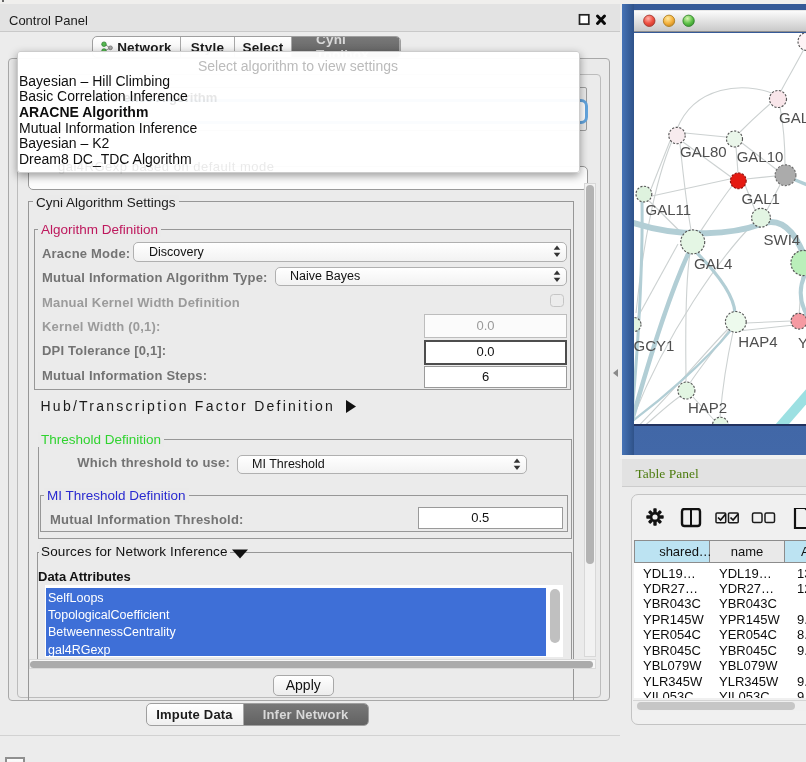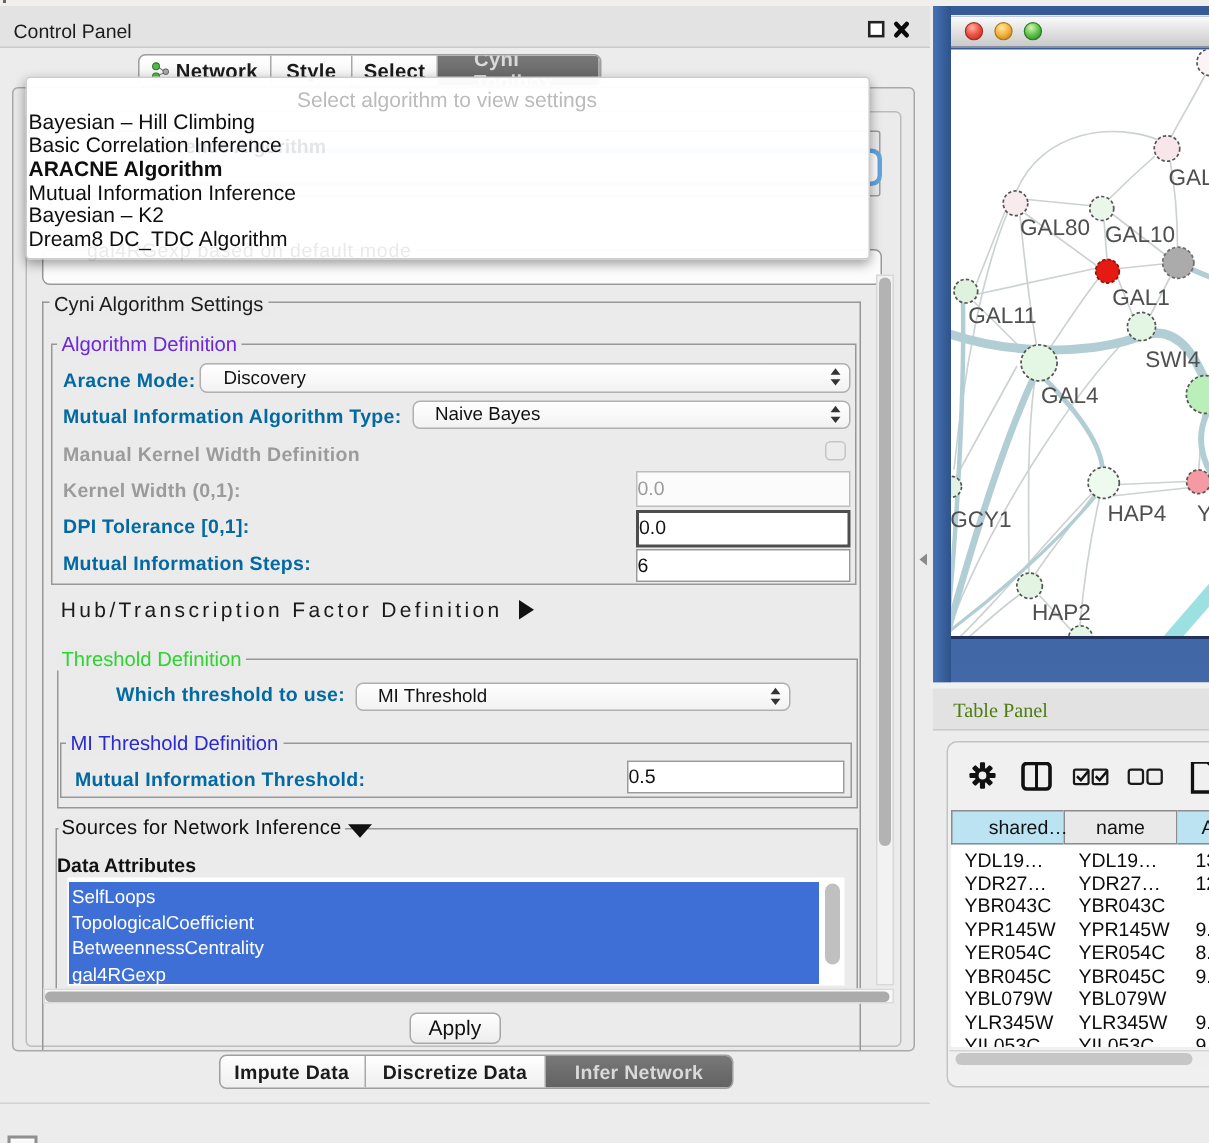--- a/index.html
+++ b/index.html
@@ -1,22 +1,22 @@
 <!DOCTYPE html>
 <html><head>
 <meta charset="utf-8">
 <style>
   * { margin:0; padding:0; box-sizing:border-box; }
   html,body { width:806px; height:762px; overflow:hidden; }
   body { font-family:"Liberation Sans", sans-serif; background:#ececec; position:relative; }
   .abs { position:absolute; }
-  .lbl { font-size:13px; font-weight:bold; color:#0369a1; letter-spacing:0.2px; white-space:nowrap; }
+  .lbl { font-size:13px; font-weight:bold; color:#737373; letter-spacing:0.2px; white-space:nowrap; }
   .lbl.dis { color:#9b9b9b; }
   .combo { background:linear-gradient(#ffffff,#f2f2f2);border:1px solid #b0b0b0;border-radius:5px;font-size:12.5px;color:#111;display:flex;align-items:center; }
-  .field { background:#fff;border:1px solid #9a9a9a;font-size:13px;color:#111;text-align:left;padding-right:20px;line-height:20px; }
+  .field { background:#fff;border:1px solid #9a9a9a;font-size:13px;color:#111;text-align:center;padding-right:20px;line-height:20px; }
   .field.dis2 { background:#fbfbfb;border:1px solid #bdbdbd;color:#9a9a9a; }
   .seg { display:flex;align-items:center;justify-content:center;font-size:13.5px;font-weight:bold;letter-spacing:0.2px;color:#1b1b1b;border-right:1px solid #a8a8a8;height:100%; }
   .seg.dark { background:linear-gradient(#787878,#626262); color:#d9d9d9; }
   .gtitle { font-size:13.5px; background:#eaeaea; padding:0 3px; white-space:nowrap; }
 </style>
 </head>
 <body>
 
 <div class="abs" style="left:0;top:0;width:806px;height:4px;background:#f0efed;"></div>
 <div class="abs" style="left:2px;top:0;width:2px;height:2px;background:#666;"></div>
@@ -45,21 +45,21 @@
 </div>
 
 <div class="abs" style="left:27px;top:87px;width:560px;height:44px;border:1px solid #9e9e9e;border-radius:2px;"></div>
 <div class="abs" style="left:120px;top:99px;width:468px;height:25px;background:#fff;border:3px solid #63a4dd;border-radius:7px;"></div>
 <div class="abs" style="left:28px;top:166px;width:560px;height:24px;background:#fcfcfc;border:1px solid #999;border-radius:5px;"></div>
 
 <div class="abs" style="left:28px;top:201px;width:545.5px;height:499px;border:1px solid #979797;border-bottom:none;"></div>
 <div class="abs gtitle" style="left:33px;top:194.5px;color:#1c1c1c;">Cyni Algorithm Settings</div>
 
 <div class="abs" style="left:34px;top:229px;width:537px;height:161px;border:1px solid #979797;"></div>
-<div class="abs gtitle" style="left:38px;top:222px;color:#6d28d9;">Algorithm Definition</div>
+<div class="abs gtitle" style="left:38px;top:222px;color:#be185d;">Algorithm Definition</div>
 
 <div class="abs lbl" style="left:42px;top:246px;">Aracne Mode:</div>
 <div class="abs combo" style="left:133px;top:241.5px;width:433.5px;height:20px;">
     <span style="padding-left:15px;">Discovery</span>
   </div>
 <div class="abs lbl" style="left:42px;top:269.5px;">Mutual Information Algorithm Type:</div>
 <div class="abs combo" style="left:275px;top:266.5px;width:291.5px;height:19.5px;">
     <span style="padding-left:14px;">Naive Bayes</span>
   </div>
 <div class="abs lbl dis" style="left:42px;top:294.5px;">Manual Kernel Width Definition</div>
@@ -102,21 +102,20 @@
 
 <div class="abs" style="left:583.5px;top:183px;width:12px;height:474px;background:#f2f2f2;border:1px solid #d8d8d8;"></div>
 <div class="abs" style="left:585.5px;top:185px;width:8px;height:379px;background:#b3b3b3;border-radius:4px;"></div>
 <div class="abs" style="left:28.5px;top:658.5px;width:567px;height:10.5px;background:#f7f7f7;border:1px solid #dadada;"></div>
 <div class="abs" style="left:30px;top:660.5px;width:563px;height:7px;background:#ababab;border-radius:3.5px;"></div>
 
 <div class="abs" style="left:272.5px;top:675px;width:61.5px;height:20.5px;background:linear-gradient(#ffffff,#ededed);border:1px solid #a8a8a8;border-radius:5px;display:flex;align-items:center;justify-content:center;font-size:14px;color:#111;">Apply</div>
 
 <div class="abs" style="left:145.5px;top:702.5px;height:23.5px;display:flex;border:1px solid #9f9f9f;border-radius:5px;overflow:hidden;background:linear-gradient(#ffffff,#efefef);">
   <div class="seg" style="width:97px;font-size:13px;">Impute Data</div>
-  <div class="seg" style="width:120.5px;font-size:13px;">Discretize Data</div>
   <div class="seg dark" style="width:124px;font-size:13px;border-right:none;">Infer Network</div>
 </div>
 <div class="abs" style="left:0;top:735px;width:620px;height:1px;background:#d2d2d2;"></div>
 <div class="abs" style="left:5px;top:757px;width:20px;height:16px;background:linear-gradient(#fdfdfd,#e6e6e6);border:2px solid #8f8f8f;"></div>
 
 <div class="abs" style="left:16.5px;top:51px;width:563px;height:121.5px;background:rgba(255,255,255,0.97);border:1px solid #cccccc;border-radius:3px;box-shadow:0 3px 8px rgba(0,0,0,0.38);"></div>
 <div class="abs" style="left:16.5px;top:58px;width:563px;text-align:center;font-size:14px;color:#bbbbbb;">Select algorithm to view settings</div>
 <div class="abs" style="left:95px;top:90px;font-size:13px;font-weight:bold;color:rgba(90,90,90,0.15);">Inference Algorithm</div>
 <div class="abs" style="left:58px;top:159px;font-size:13px;color:rgba(80,80,80,0.12);letter-spacing:0.5px;">gal4RGexp based on default mode</div>
 <div class="abs" style="left:19px;top:73.6px;font-size:14px;color:#0e0e0e;line-height:15.7px;white-space:nowrap;">

